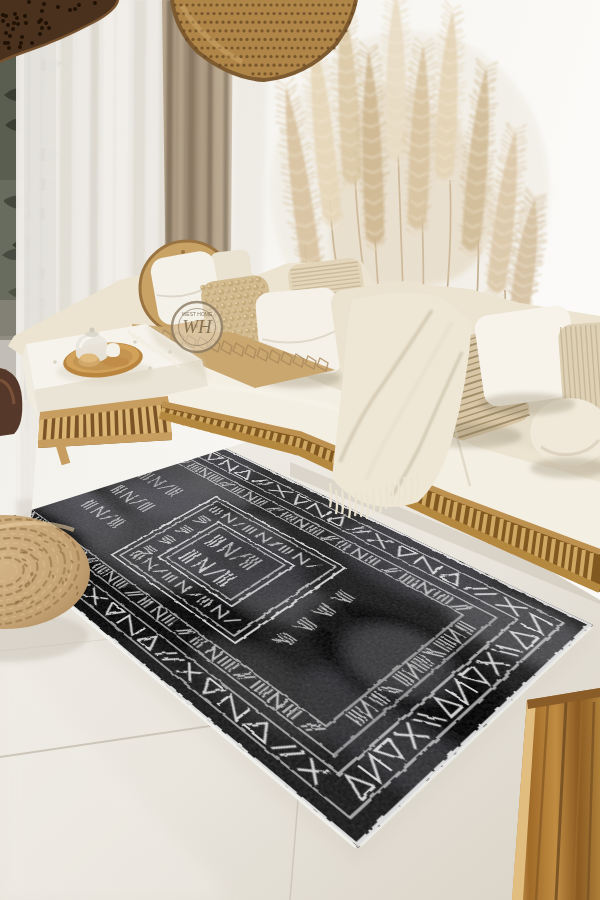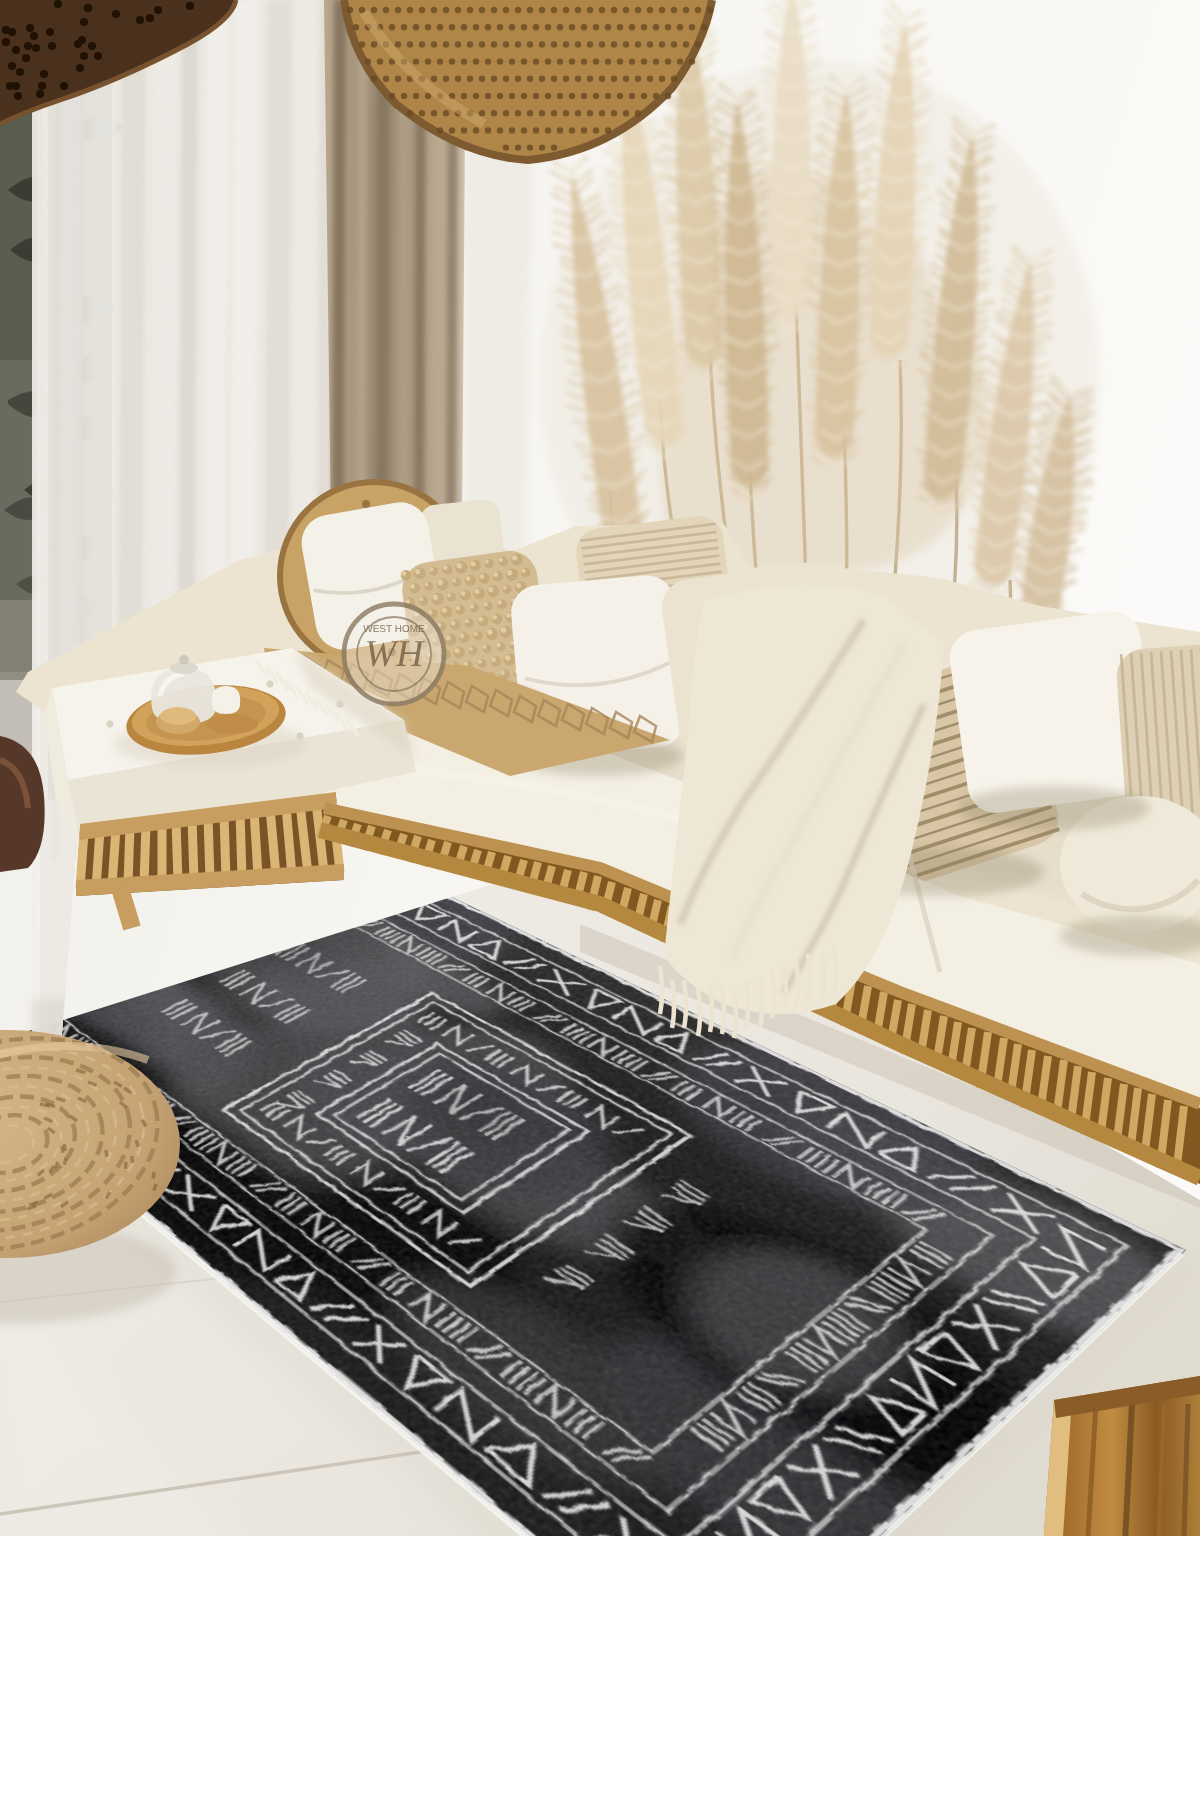--- a/index.html
+++ b/index.html
@@ -1,15 +1,15 @@
 <!DOCTYPE html>
 <html><head><meta charset="utf-8">
 <style>
 html,body{margin:0;padding:0}
-#stage{position:relative;width:600px;height:768px;overflow:hidden;background:#f7f5f1;font-family:"Liberation Sans",sans-serif}
+#stage{position:relative;width:600px;height:900px;overflow:hidden;background:#f7f5f1;font-family:"Liberation Sans",sans-serif}
 #rug{position:absolute;left:0;top:0;width:500px;height:330px;transform-origin:0 0;transform:matrix3d(0.436418,-0.047843,0,-0.00075815,-0.585976,0.078969,0,-0.00040168,0,0,1,0,150.000,412.000,0,1);}
 </style></head>
 <body>
 <div id="stage">
 <svg width="600" height="900" viewBox="0 0 600 900" style="position:absolute;left:0;top:0">
       <defs>
         <filter id="fsoft">
           <feGaussianBlur stdDeviation="9"></feGaussianBlur>
         </filter>
         <linearGradient id="flg" x1="0" y1="0" x2="1" y2="1">

